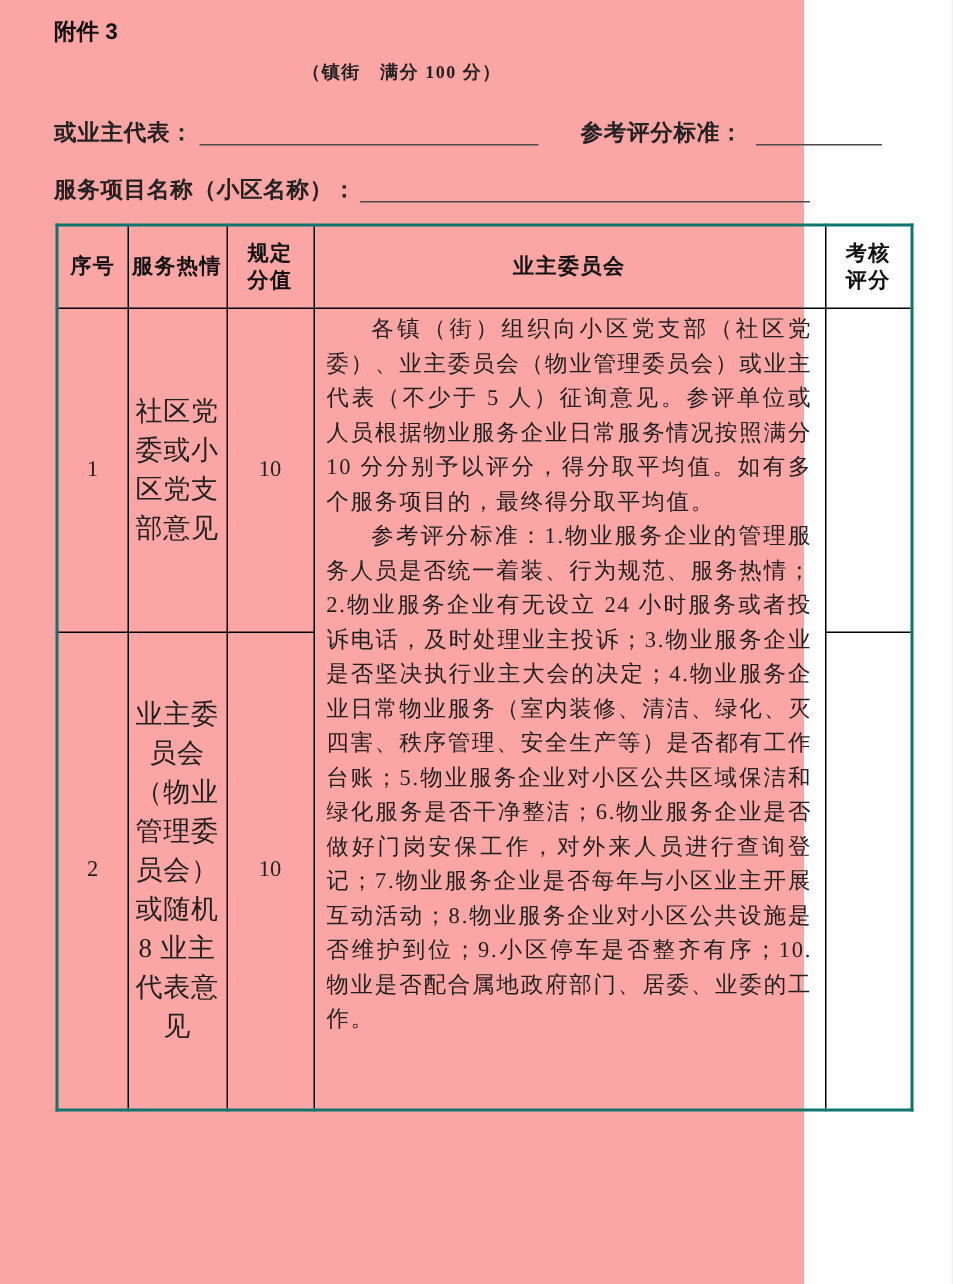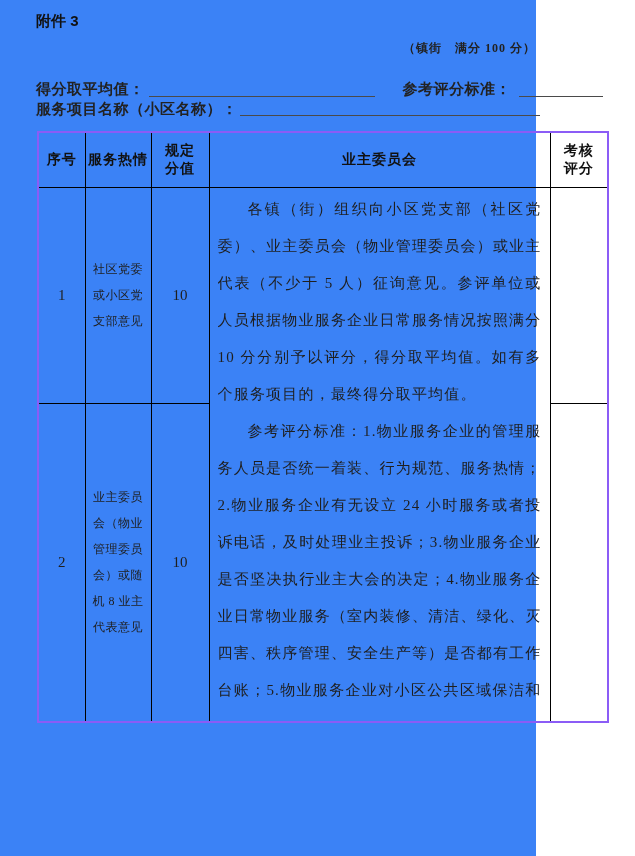--- a/index.html
+++ b/index.html
@@ -1,72 +1,72 @@
 <!DOCTYPE html>
 <html><head>
 <meta charset="utf-8">
 <style>
   html,body{margin:0;padding:0;background:#fff;}
   body{width:635px;height:856px;overflow:hidden;
        font-family:"Liberation Serif",serif;color:#1f1f1f;}
-  .page{width:536px;height:856px;position:relative;background:#3b82f6;}
+  .page{width:536px;height:856px;position:relative;background:#fca5a5;}
 
   .attachment{padding-top:12px;margin-left:36px;
               font-family:"Liberation Sans",sans-serif;
               font-weight:bold;font-size:15px;color:#111;}
   .title{margin-top:8px;text-align:center;
          font-family:"Liberation Sans",sans-serif;
          font-weight:bold;font-size:27px;letter-spacing:2px;color:#000;}
-  .subtitle{margin-top:9px;text-align:right;
+  .subtitle{margin-top:9px;text-align:center;
             font-size:12px;font-weight:bold;letter-spacing:1px;color:#222;}
 
   .form-line{margin-left:36px;margin-right:28px;font-size:15px;
              font-weight:600;letter-spacing:0.5px;color:#222;white-space:nowrap;}
   .form-line.first{margin-top:22px;}
-  .form-line.second{}
+  .form-line.second{margin-top:19px;}
   .blank{display:inline-block;border-bottom:1px solid #4a4a4a;
          height:1.1em;vertical-align:text-bottom;}
   .blank.company{width:226px;margin-left:4px;}
   .blank.count{width:84px;margin-left:8px;}
   .blank.name{width:300px;margin-left:2px;}
   .gap{display:inline-block;width:28px;}
 
   table.score-table{border-collapse:collapse;table-layout:fixed;
                     margin:13px 0 0 37px;width:570px;
-                    border:2px solid #8b5cf6;}
+                    border:2px solid #0f766e;}
   .score-table th,.score-table td{border:1px solid #000;padding:0 2px;
                     overflow:hidden;}
   .score-table th{font-family:"Liberation Sans",sans-serif;
                   font-weight:bold;font-size:14px;letter-spacing:1px;
                   white-space:pre-line;text-align:center;color:#111;}
   tr.hdr{height:55px;}
   tr.row1{height:216px;}
   tr.row2{height:319px;}
   td.cell-no,td.cell-score{text-align:center;font-size:15px;
                            font-family:"Liberation Serif",serif;}
-  td.cell-content{text-align:center;font-size:12px;line-height:26px;
+  td.cell-content{text-align:center;font-size:18px;line-height:26px;
                   letter-spacing:0.5px;vertical-align:middle;}
   td.cell-criteria{vertical-align:top;padding:3px 8px 0 8px;}
   .criteria-box{height:527px;overflow:hidden;}
   .criteria-box p{margin:0;text-indent:2em;text-align:justify;
-                  font-size:15px;line-height:37px;letter-spacing:1.2px;}
+                  font-size:15px;line-height:23px;letter-spacing:1.2px;}
   td.cell-assess{background:#fff;}
 </style>
 </head>
 <body>
 
 <div class="page">
 
   <div class="attachment">附件 3</div>
 
 
   <div class="subtitle">（镇街　满分 100 分）</div>
 
   <div class="form-line first">
-    <span>得分取平均值：</span><span class="blank company"></span><span class="gap"></span><span>参考评分标准：</span><span class="blank count"></span>
+    <span>或业主代表：</span><span class="blank company"></span><span class="gap"></span><span>参考评分标准：</span><span class="blank count"></span>
   </div>
 
   <div class="form-line second">
     <span>服务项目名称（小区名称）：</span><span class="blank name"></span>
   </div>
 
   <table class="score-table">
     <colgroup>
       <col style="width:47px">
         <col style="width:66px">

